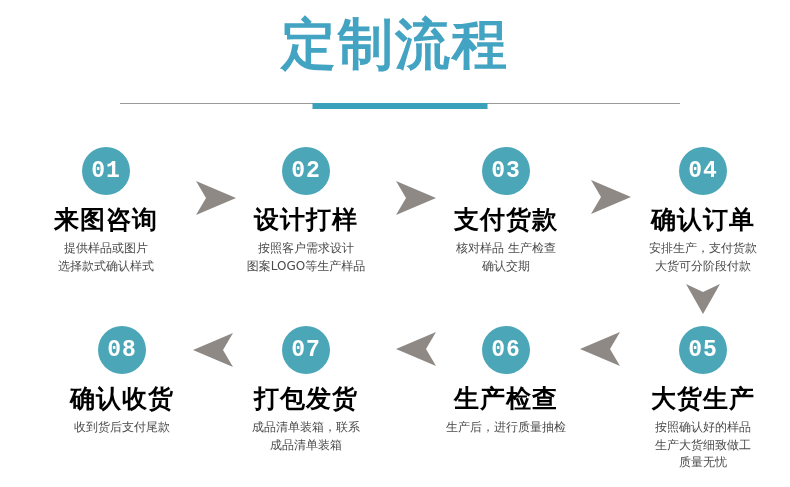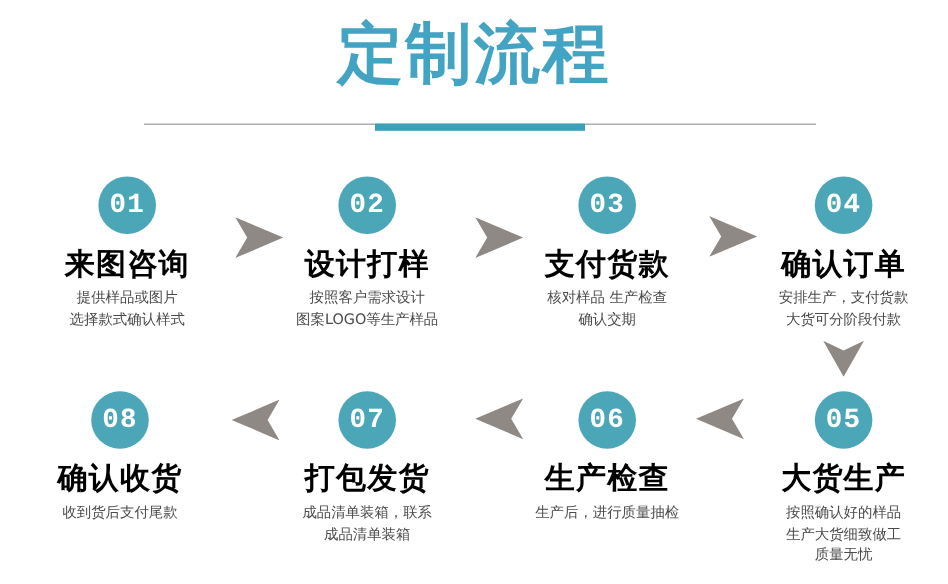--- a/index.html
+++ b/index.html
@@ -152,21 +152,21 @@
   <div class="circle">
       <span>07</span>
     </div>
   <div class="step-title">打包发货</div>
   <div class="step-desc">
     <div>成品清单装箱，联系</div>
     <div>成品清单装箱</div>
   </div>
 </div>
 
-<div class="step" style="left:5px; top:326px;">
+<div class="step" style="left:27px; top:326px;">
   <div class="circle">
       <span>08</span>
     </div>
   <div class="step-title">确认收货</div>
   <div class="step-desc">
     <div>收到货后支付尾款</div>
   </div>
 </div>
 
 <svg class="arrow" style="left:196px; top:181px;" width="40" height="34" viewBox="0 0 40 34">

